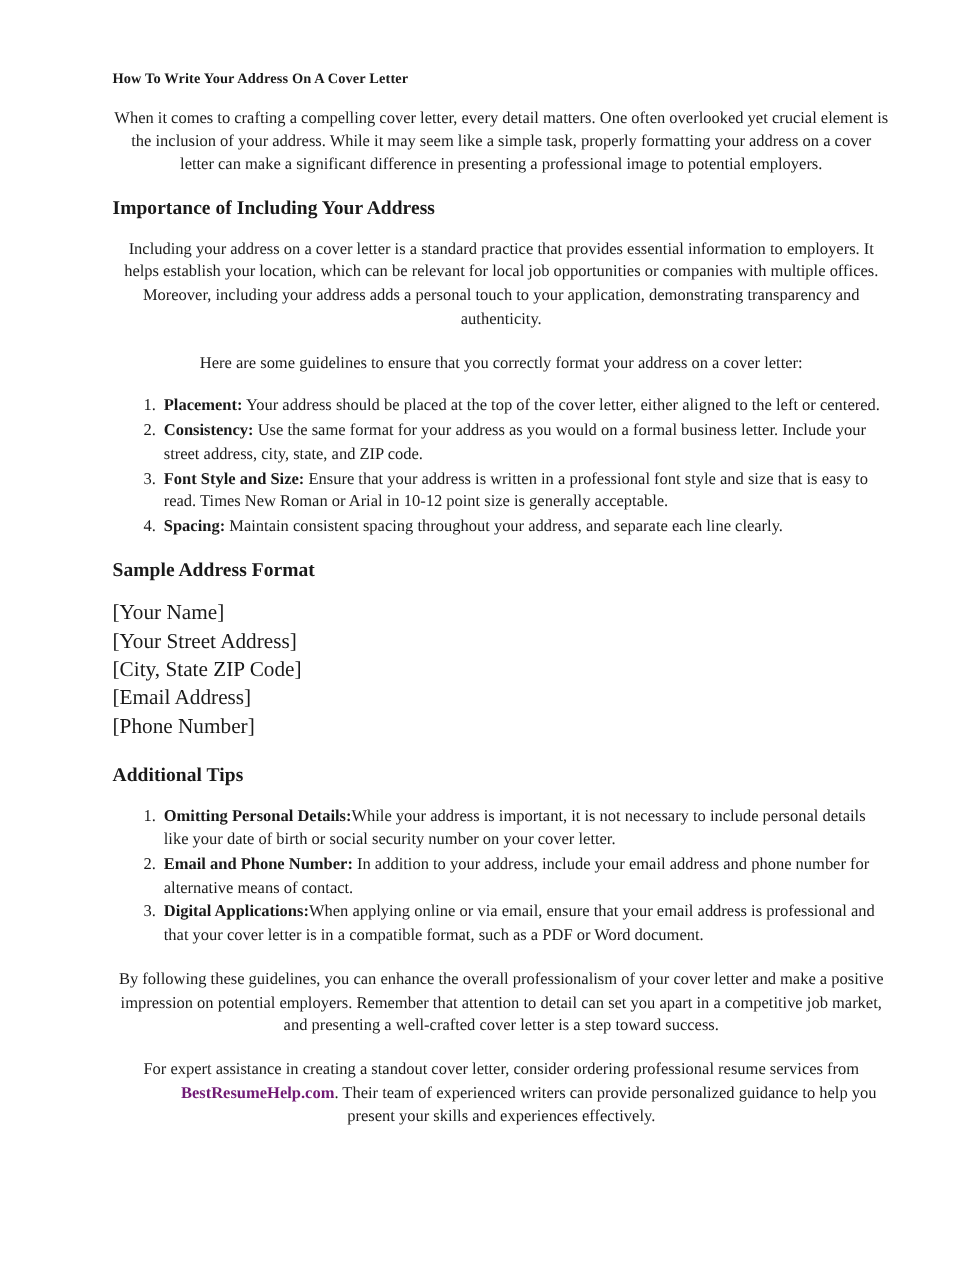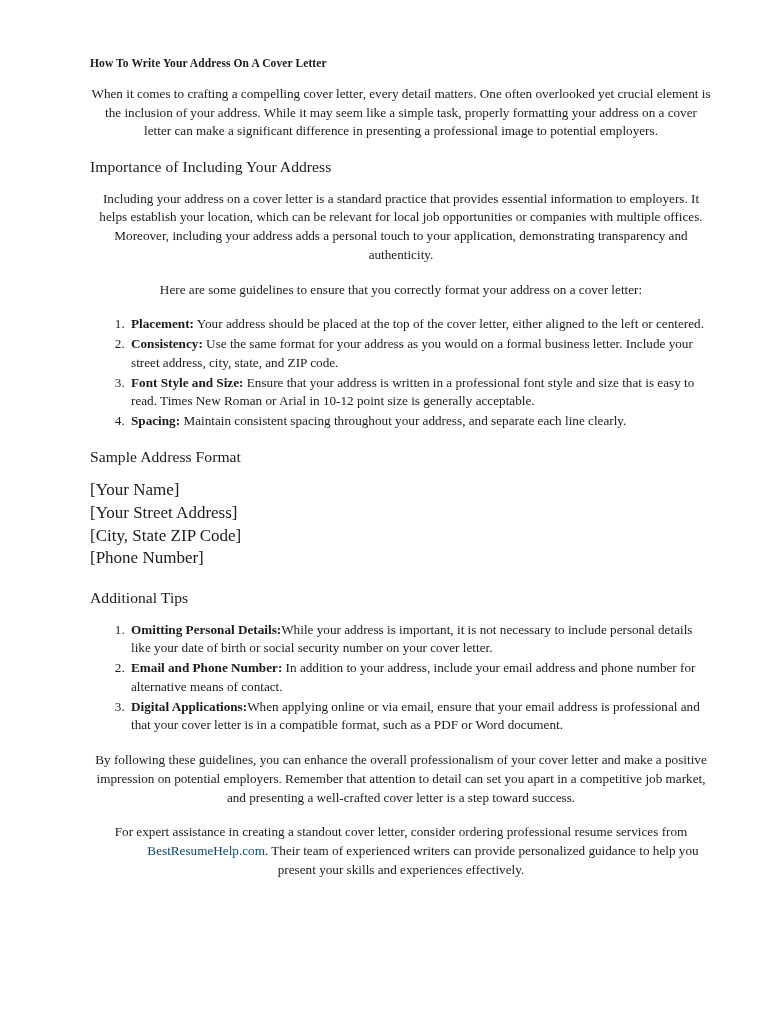--- a/index.html
+++ b/index.html
@@ -34,21 +34,21 @@
     letter-spacing: 0.1px;
   }
   p.body-par {
     font-size: 13.2px;
     line-height: 1.42;
     margin: 0 0 16px 0;
     text-align: center;
   }
   h2.section-heading {
     font-size: 15.6px;
-    font-weight: normal;
+    font-weight: bold;
     line-height: 1.25;
     margin: 0 0 13px 0;
     letter-spacing: 0.05px;
   }
   ol.tips-list {
     margin: 0 0 16px 0;
     padding-left: 38px;
     font-size: 13.2px;
     line-height: 1.42;
   }
@@ -61,22 +61,22 @@
   }
   .address-block {
     font-size: 17px;
     line-height: 1.34;
     margin: 0 0 18px 0;
   }
   .address-block div {
     white-space: pre;
   }
   .link-inline {
-    color: #0c4a6e;
-    font-weight: normal;
+    color: #701a75;
+    font-weight: bold;
     text-decoration: none;
     margin-left: 44px;
   }
 </style>
 </head>
 <body>
 
 <div class="page">
   <div class="content">
 
@@ -97,20 +97,21 @@
       <li><span class="run-in">Font Style and Size:</span><span> </span><span>Ensure that your address is written in a professional font style and size that is easy to read. Times New Roman or Arial in 10-12 point size is generally acceptable.</span></li>
       <li><span class="run-in">Spacing:</span><span> </span><span>Maintain consistent spacing throughout your address, and separate each line clearly.</span></li>
     </ol>
 
     <h2 class="section-heading">Sample Address Format</h2>
 
     <div class="address-block">
       <div>[Your Name]</div>
       <div>[Your Street Address]</div>
       <div>[City, State ZIP Code]</div>
+      <div>[Email Address]</div>
       <div>[Phone Number]</div>
     </div>
 
     <h2 class="section-heading">Additional Tips</h2>
 
     <ol class="tips-list">
       <li><span class="run-in">Omitting Personal Details:</span><span></span><span>While your address is important, it is not necessary to include personal details like your date of birth or social security number on your cover letter.</span></li>
       <li><span class="run-in">Email and Phone Number:</span><span> </span><span>In addition to your address, include your email address and phone number for alternative means of contact.</span></li>
       <li><span class="run-in">Digital Applications:</span><span></span><span>When applying online or via email, ensure that your email address is professional and that your cover letter is in a compatible format, such as a PDF or Word document.</span></li>
     </ol>

